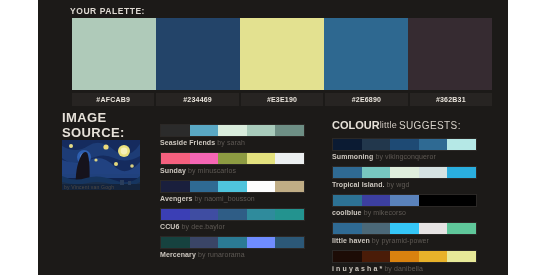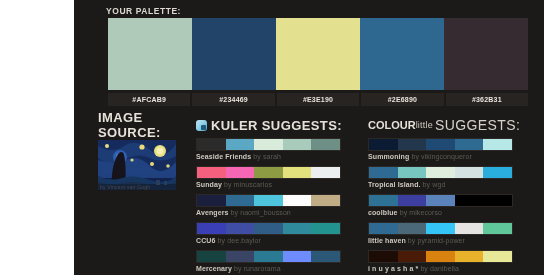--- a/index.html
+++ b/index.html
@@ -8,21 +8,20 @@
     background:#ffffff;
     font-family:"Liberation Sans", sans-serif;
     -webkit-font-smoothing:antialiased;
   }
   .page{position:relative;width:544px;height:275px;}
 
   
   .panel{
     position:absolute;left:38px;top:0;width:470px;height:275px;
     background:#1c1a18;
-    margin-left:36px;
   }
 
   
   .palette-title{
     position:absolute;left:32px;top:6px;
     font-size:8.5px;letter-spacing:.55px;color:#ded9d2;font-weight:bold;
   }
   .palette-strip{
     position:absolute;left:34px;top:18px;width:420px;height:72px;
     display:flex;
@@ -47,21 +46,21 @@
   .col-src{left:2px;width:114px;}
   .col-kuler{left:122px;width:168px;}
   .col-cl{left:294px;width:200px;}
 
   .col-head{
     font-size:13px;letter-spacing:.4px;color:#e6e1d9;font-weight:bold;
     height:14px;display:flex;align-items:center;
   }
   .col-head.big{font-size:11px;letter-spacing:0;}
   .brand-light{font-weight:normal;color:#cfc9c1;font-size:9px;letter-spacing:.2px;}
-  .brand-suffix{font-weight:normal;color:#d6d1c9;font-size:14px;letter-spacing:.4px;margin-left:2px;}
+  .brand-suffix{font-weight:normal;color:#d6d1c9;font-size:10px;letter-spacing:.4px;margin-left:2px;}
 
   .kuler-icon{
     width:11px;height:11px;border-radius:3px;margin-right:4px;flex:0 0 auto;
     background:linear-gradient(135deg,#bfe4f2 0%,#8fd0e8 48%,#4aa3c8 100%);
     position:relative;overflow:hidden;
   }
   .kuler-icon:after{
     content:"";position:absolute;right:1px;bottom:1px;width:5px;height:5px;
     background:#1b5a7a;border-radius:1px;
   }
@@ -139,24 +138,20 @@
           <path d="M0 42q14 4 26 1t26 2 26-3v8H0z" fill="#1b2f4a"></path>
           <rect y="44" width="78" height="6" fill="#14243c"></rect>
           <rect x="58" y="40" width="4" height="5" fill="#2a3e5c"></rect>
           <rect x="66" y="41" width="3" height="4" fill="#2a3e5c"></rect>
         </svg>
       </div>
       <div class="thumb-cap">by  Vincent van Gogh</div>
     </div>
 
     <div class="col col-kuler">
-      <div class="col-head">
-        <span class="kuler-icon"></span>
-        <span>KULER SUGGESTS:</span>
-      </div>
 
       <div class="sugg">
         <div class="sugg-strip">
             <div class="s" style="background: rgb(43, 43, 43);"></div>
             <div class="s" style="background: rgb(90, 168, 196);"></div>
             <div class="s" style="background: rgb(217, 236, 220);"></div>
             <div class="s" style="background: rgb(168, 203, 187);"></div>
             <div class="s" style="background: rgb(110, 143, 133);"></div>
           </div>
         <div class="sugg-label">

